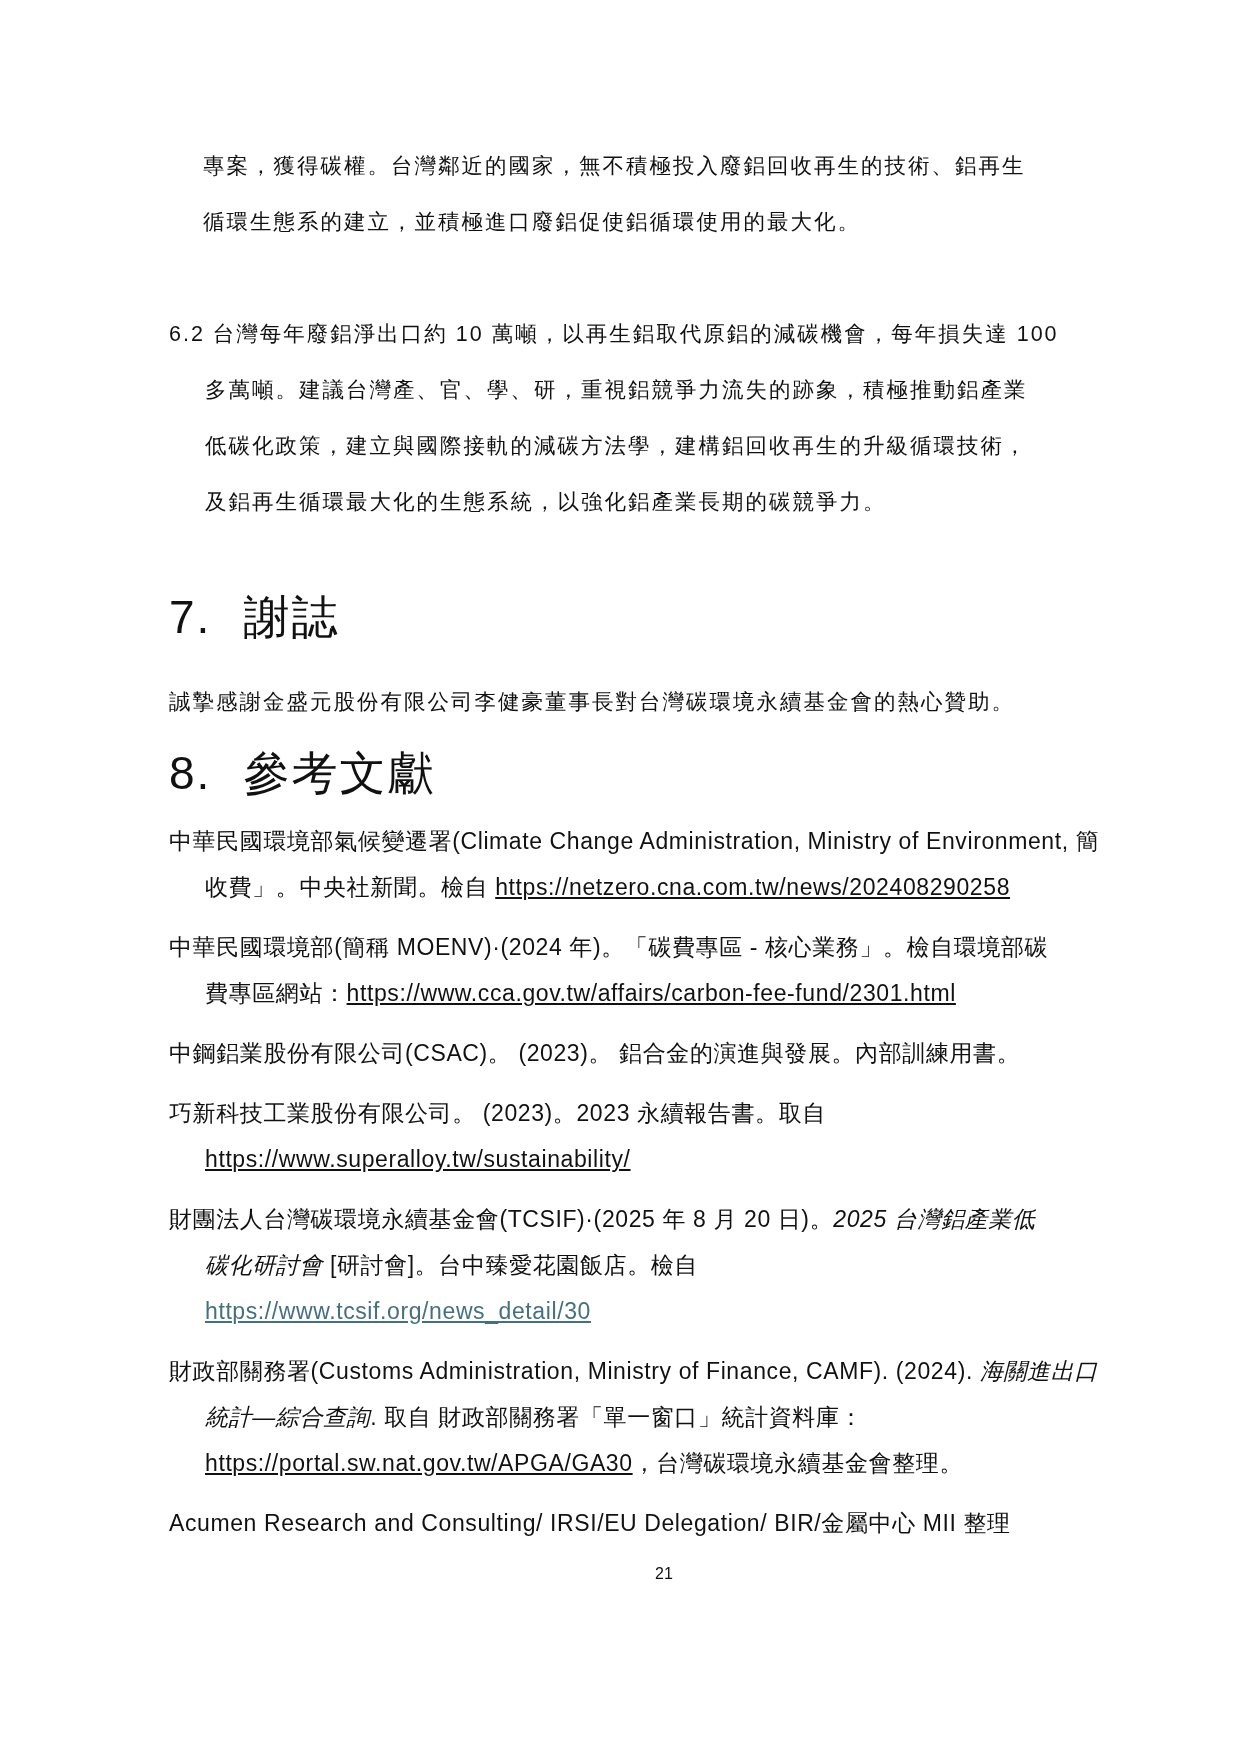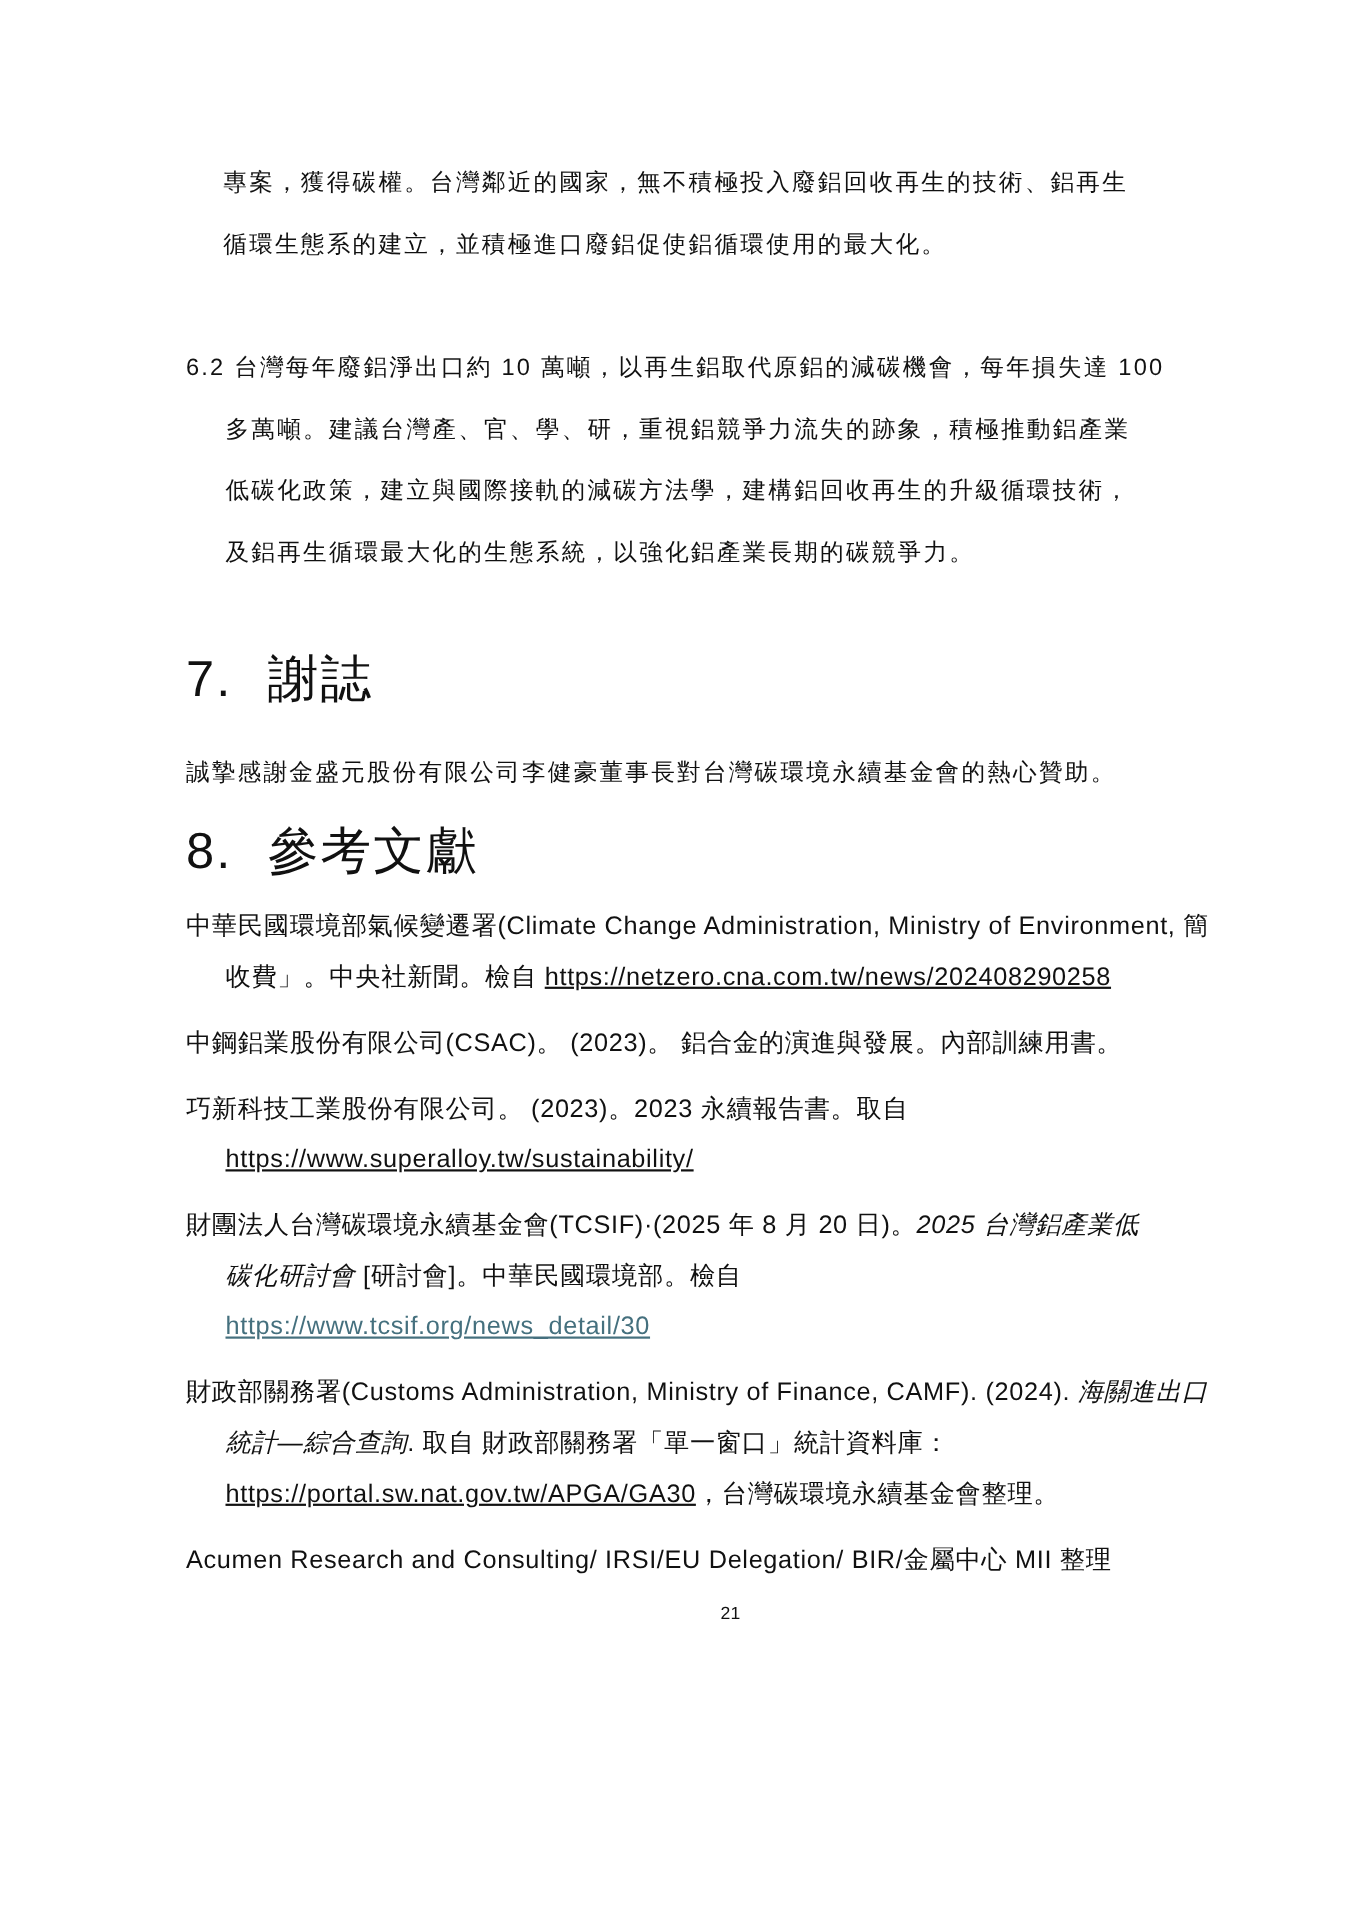--- a/index.html
+++ b/index.html
@@ -99,29 +99,33 @@
     <h1 class="heading heading8">
       <span class="hnum">8.</span><span>參考文獻</span>
     </h1>
 
     <div class="refs">
         <div class="ref">
           <div class="refline"><span class="seg-plain">中華民國環境部氣候變遷署(Climate Change Administration, Ministry of Environment,  簡</span></div>
           <div class="refline indent"><span class="seg-plain">收費」。中央社新聞。檢自 </span><a class="seg-url">https://netzero.cna.com.tw/news/202408290258</a></div>
         </div>
         <div class="ref">
+          <div class="refline"><span class="seg-plain">中華民國環境部(簡稱 MOENV)·(2024 年)。「碳費專區 - 核心業務」。檢自環境部碳</span></div>
+          <div class="refline indent"><span class="seg-plain">費專區網站：</span><a class="seg-url">https://www.cca.gov.tw/affairs/carbon-fee-fund/2301.html</a></div>
+        </div>
+        <div class="ref">
           <div class="refline"><span class="seg-plain">中鋼鋁業股份有限公司(CSAC)。 (2023)。 鋁合金的演進與發展。內部訓練用書。</span></div>
         </div>
         <div class="ref">
           <div class="refline"><span class="seg-plain">巧新科技工業股份有限公司。 (2023)。2023 永續報告書。取自</span></div>
           <div class="refline indent"><a class="seg-url">https://www.superalloy.tw/sustainability/</a></div>
         </div>
         <div class="ref">
           <div class="refline"><span class="seg-plain">財團法人台灣碳環境永續基金會(TCSIF)·(2025 年 8 月 20 日)。</span><span class="seg-italic">2025 台灣鋁產業低</span></div>
-          <div class="refline indent"><span class="seg-italic">碳化研討會</span><span class="seg-plain"> [研討會]。中華民國環境部。檢自</span></div>
+          <div class="refline indent"><span class="seg-italic">碳化研討會</span><span class="seg-plain"> [研討會]。台中臻愛花園飯店。檢自</span></div>
           <div class="refline indent"><a class="seg-url_teal">https://www.tcsif.org/news_detail/30</a></div>
         </div>
         <div class="ref">
           <div class="refline"><span class="seg-plain">財政部關務署(Customs Administration, Ministry of Finance, CAMF). (2024).  </span><span class="seg-italic">海關進出口</span></div>
           <div class="refline indent"><span class="seg-italic">統計—綜合查詢</span><span class="seg-plain">. 取自  財政部關務署「單一窗口」統計資料庫：</span></div>
           <div class="refline indent"><a class="seg-url">https://portal.sw.nat.gov.tw/APGA/GA30</a><span class="seg-plain">，台灣碳環境永續基金會整理。</span></div>
         </div>
         <div class="ref">
           <div class="refline"><span class="seg-plain">Acumen Research and Consulting/ IRSI/EU Delegation/ BIR/金屬中心 MII 整理</span></div>
         </div>

